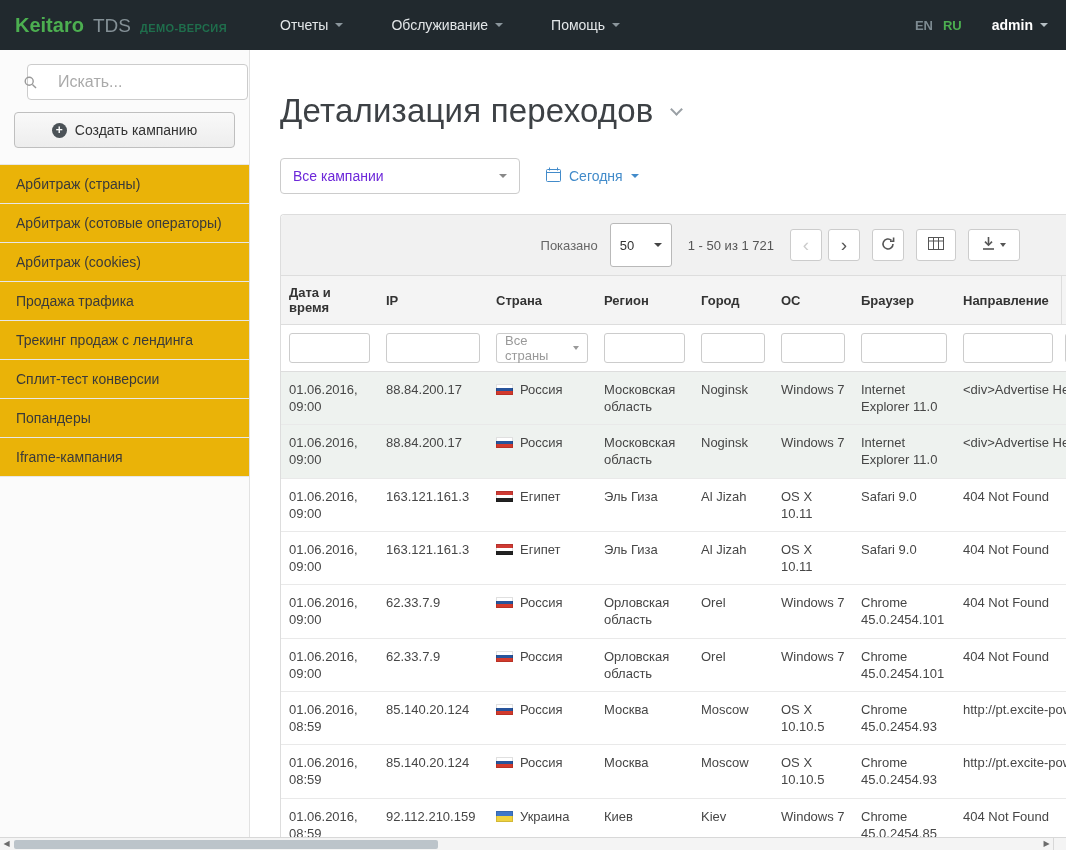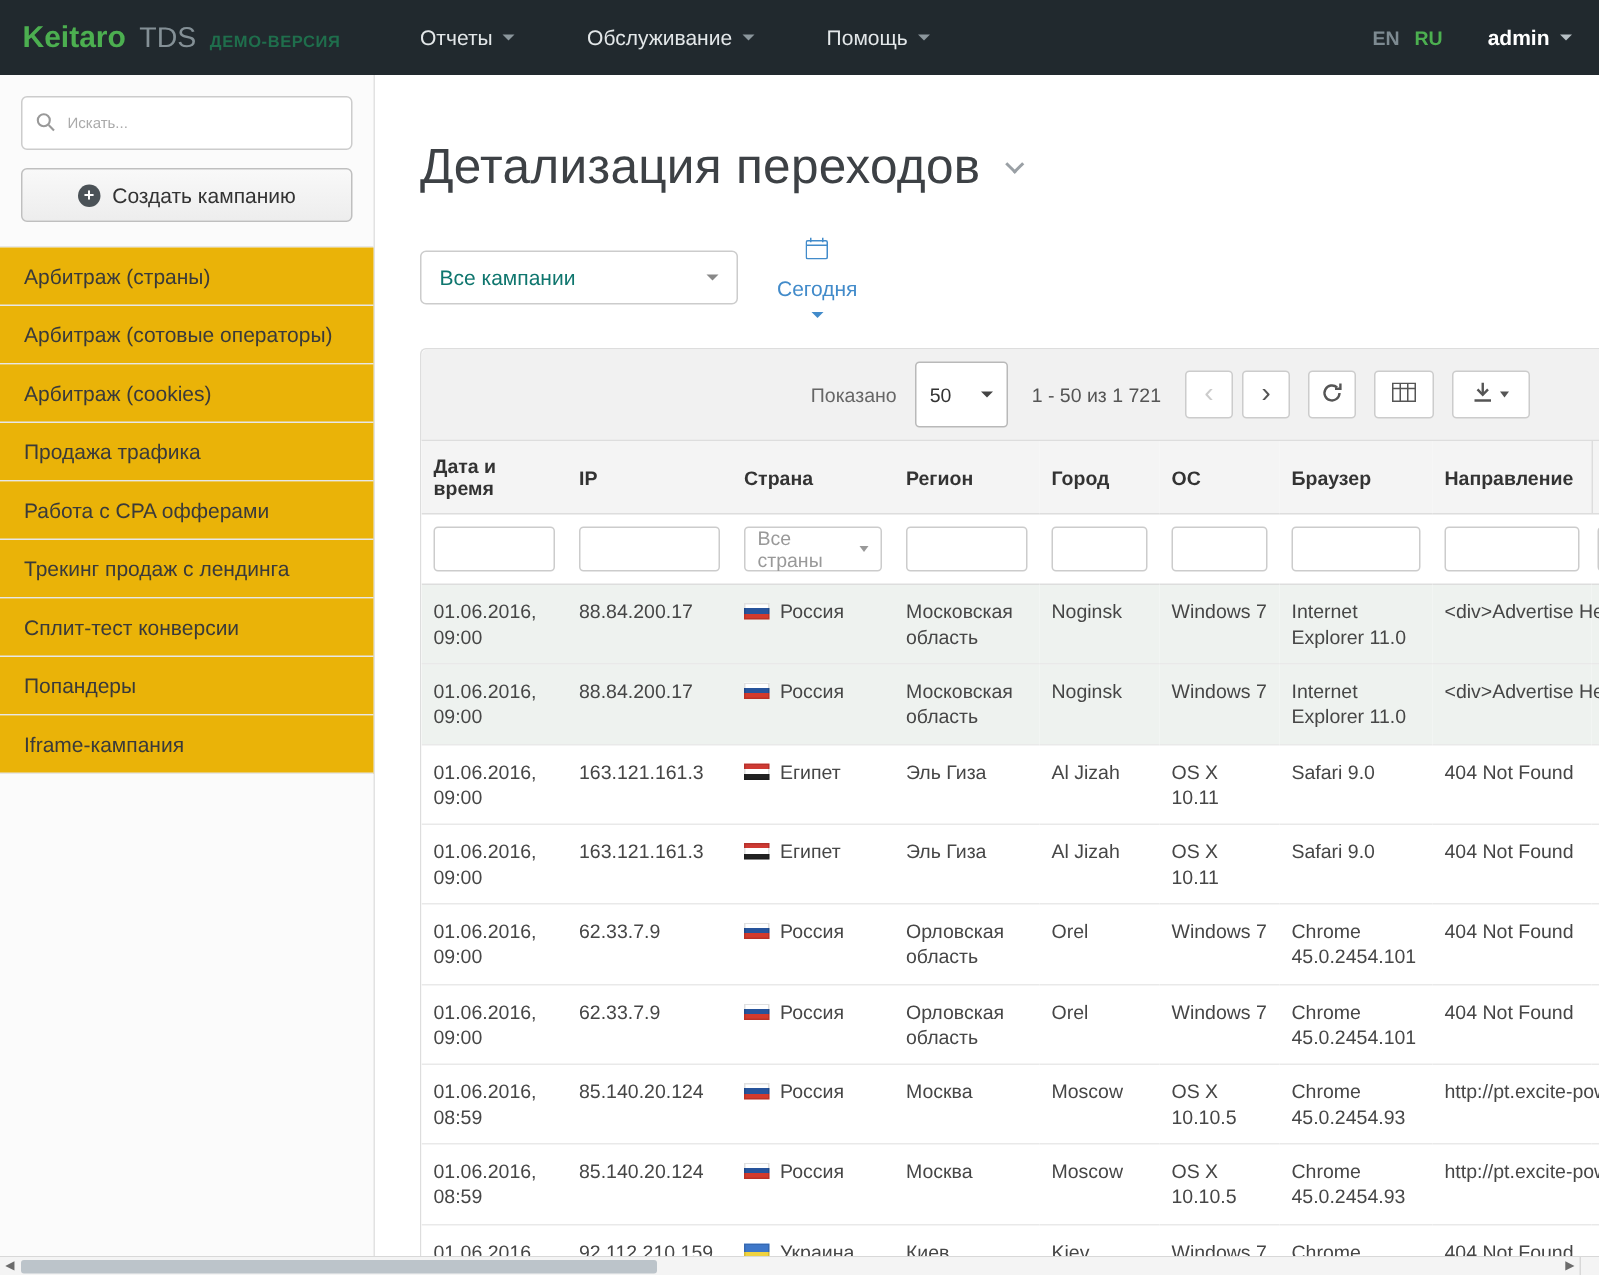--- a/index.html
+++ b/index.html
@@ -20,43 +20,43 @@
   .lang-en { color:#7d8a91; font-size:13px; font-weight:bold; cursor:pointer; }
   .lang-ru { color:#4caf50; font-size:13px; font-weight:bold; cursor:pointer; }
   .user { color:#fff; font-size:14px; font-weight:bold; margin-left:20px; display:flex; align-items:center; gap:7px; cursor:pointer; }
   .user .caret-down { border-top-color:#b6bfc4; }
 
   
   .layout { display:flex; height:800px; }
   .sidebar { width:250px; flex:none; background:#fbfbfb; border-right:1px solid #e2e2e2; padding-top:14px; }
   .search-wrap { position:relative; margin:0 14px 12px; }
   .search-input { width:100%; height:36px; border:1px solid #ccc; border-radius:4px;
-    padding:0 22px 0 30px; font-size:10px; color:#555; background:#fff; outline:none; font-family:inherit; }
+    padding:0 22px 0 30px; font-size:16px; color:#555; background:#fff; outline:none; font-family:inherit;margin-left:13px; }
   .search-input::placeholder { color:#aaa; }
   .search-icon { position:absolute; left:10px; top:11px; }
   .create-btn { margin:0 14px 16px; width:calc(100% - 28px); height:36px; border:1px solid #bfbfbf;
     border-radius:4px; background:linear-gradient(#f9f9f9,#ededed); font-size:14px; color:#333;
     display:flex; align-items:center; justify-content:center; gap:8px; cursor:pointer; font-family:inherit; }
   .plus-icon { width:15px; height:15px; border-radius:50%; background:#4b5257; color:#fff;
     font-size:12px; line-height:14px; text-align:center; font-weight:bold; flex:none; }
   .side-nav { border-top:1px solid #e7e7e7; }
   .side-item { padding:11px 16px; font-size:14px; color:#3a3a3a; border-bottom:1px solid #e7e7e7; cursor:pointer; background:#eab308; }
 
   
   .main { flex:1; padding-left:30px; overflow:hidden; position:relative; background:#fff; }
   .page-title-row { margin-top:42px; display:flex; align-items:center; gap:18px; }
   .page-title { font-size:33px; color:#3d4145; font-weight:400; margin:0; letter-spacing:.2px; }
   .title-caret { width:9px; height:9px; border-right:2px solid #9aa0a5; border-bottom:2px solid #9aa0a5;
     transform:rotate(45deg); margin-top:-4px; cursor:pointer; }
 
   .filter-row { margin-top:28px; display:flex; align-items:center; gap:26px; }
-  .campaign-select { width:212px; height:36px; border:1px solid #ccc; border-radius:4px; background:#fff;
-    display:flex; align-items:center; padding:0 12px; font-size:14px; color:#0f766e; position:relative; cursor:pointer; }
+  .campaign-select { width:240px; height:36px; border:1px solid #ccc; border-radius:4px; background:#fff;
+    display:flex; align-items:center; padding:0 12px; font-size:14px; color:#6d28d9; position:relative; cursor:pointer; }
   .campaign-select .caret-down { position:absolute; right:12px; border-top-color:#888; }
-  .date-filter { display:flex; align-items:center; gap:8px; color:#428bca; font-size:14px; cursor:pointer;flex-direction:column; }
+  .date-filter { display:flex; align-items:center; gap:8px; color:#428bca; font-size:14px; cursor:pointer; }
   .date-filter .caret-down { border-top-color:#428bca; }
 
   
   .panel { margin-top:20px; border:1px solid #ddd; border-right:none; border-radius:4px 0 0 0; }
   .toolbar { background:#f1f1f1; border-bottom:1px solid #ddd; padding:8px 46px 8px 12px;
     display:flex; align-items:center; justify-content:flex-end; gap:12px; border-radius:4px 0 0 0; }
   .toolbar-label { font-size:13px; color:#666; }
   .pagesize-select { width:62px; height:44px; border:1px solid #b9b9b9; border-radius:3px; background:#fff;
     display:flex; align-items:center; justify-content:space-between; padding:0 9px; font-size:13px; color:#333; cursor:pointer; }
   .pagesize-select .caret-down { border-top-color:#444; }
@@ -150,21 +150,20 @@
     </div>
     <button class="create-btn">
       <span class="plus-icon">+</span>
       <span>Создать кампанию</span>
     </button>
     <div class="side-nav">
       <div class="side-item">Арбитраж (страны)</div>
       <div class="side-item">Арбитраж (сотовые операторы)</div>
       <div class="side-item">Арбитраж (cookies)</div>
       <div class="side-item">Продажа трафика</div>
-      <div class="side-item">Работа с CPA офферами</div>
       <div class="side-item">Трекинг продаж с лендинга</div>
       <div class="side-item">Сплит-тест конверсии</div>
       <div class="side-item">Попандеры</div>
       <div class="side-item">Iframe-кампания</div>
     </div>
   </div>
 
   <div class="main">
     <div class="page-title-row">
       <h1 class="page-title">Детализация переходов</h1>

